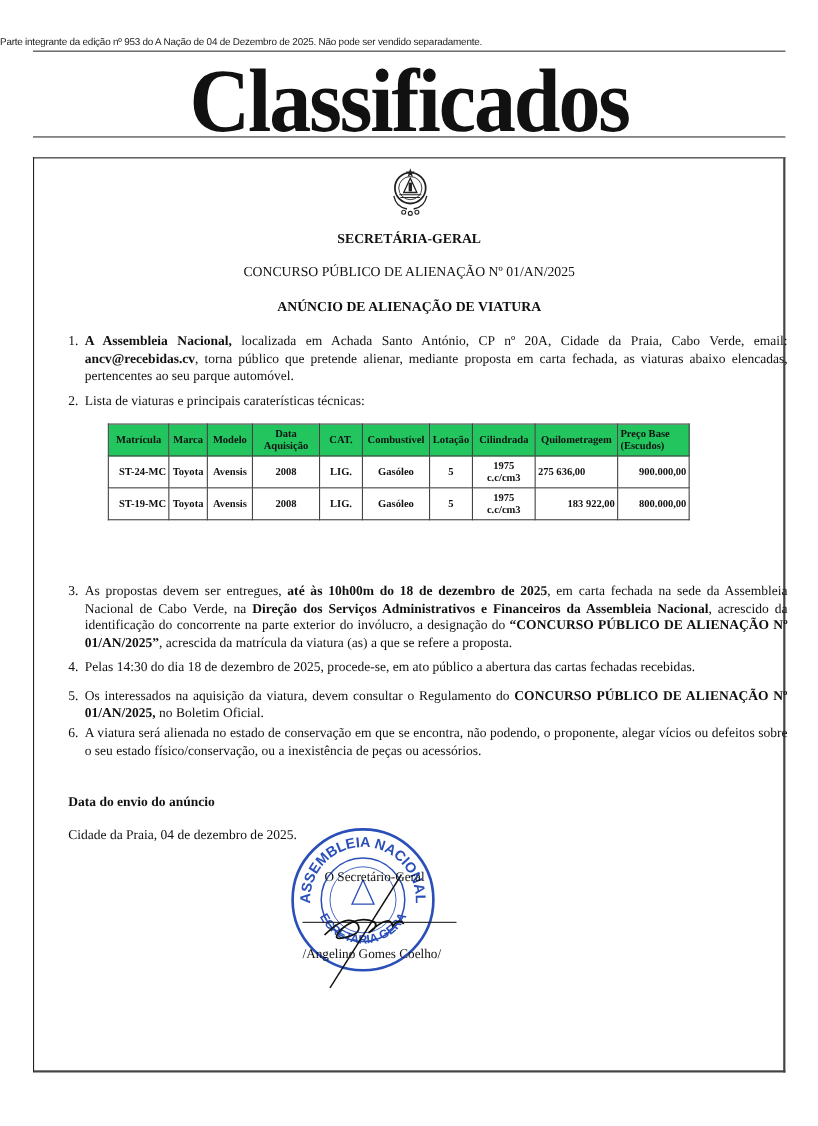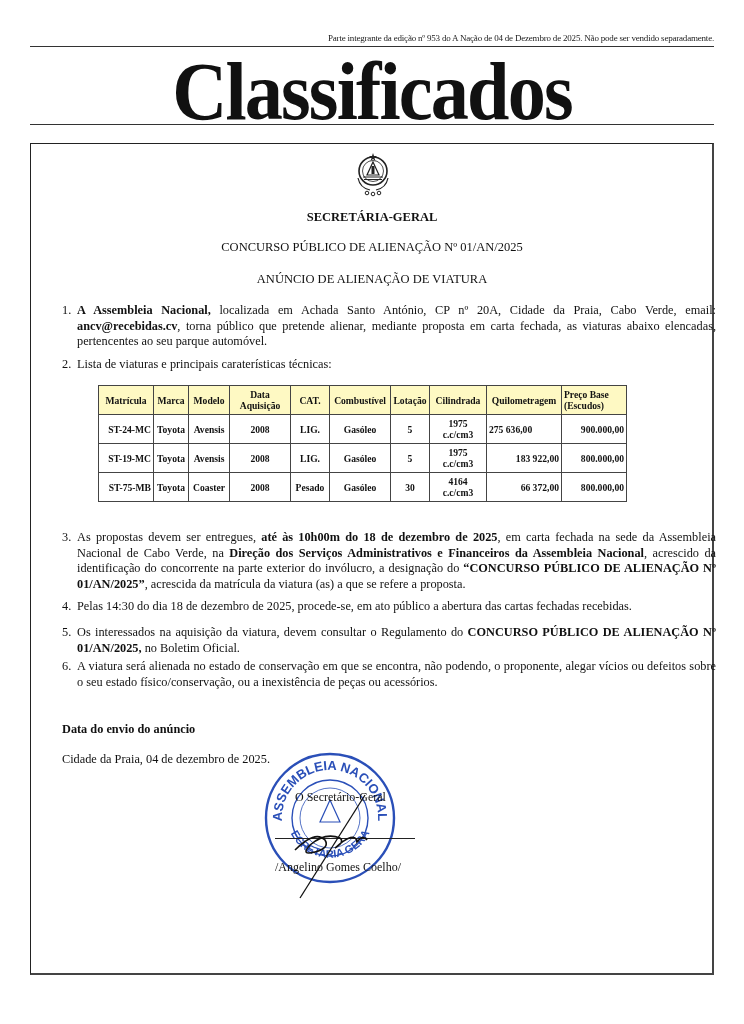--- a/index.html
+++ b/index.html
@@ -1,38 +1,38 @@
 <!DOCTYPE html>
 <html><head>
 <meta charset="utf-8">
 <style>
   html, body { margin:0; padding:0; background:#ffffff; }
   body { width:744px; height:1024px; position:relative; overflow:hidden; font-family:"Liberation Serif", serif; color:#111; }
-  .topnote { position:absolute; left:0; right:30px; top:33px; text-align:right; font-family:Liberation Serif, serif; font-size:9px; letter-spacing:-0.2px; color:#222; }
+  .topnote { position:absolute; left:0; right:30px; top:33px; text-align:left; font-family:Liberation Sans, sans-serif; font-size:9px; letter-spacing:-0.2px; color:#222; }
   .topline { position:absolute; left:30px; right:30px; top:46px; height:0; border-top:1.2px solid #333; }
   .masthead { position:absolute; left:0; right:0; top:42px; text-align:center; font-family:"Liberation Serif", serif; font-weight:bold; font-size:82px; letter-spacing:-2px; line-height:100px; color:#111; transform:scaleX(0.93); }
   .mastline { position:absolute; left:30px; right:30px; top:124px; border-top:1.2px solid #333; }
   .frame { position:absolute; left:30px; top:143px; width:684px; height:832px; border:1px solid #222; border-right:2px solid #444; border-bottom:2px solid #444; box-sizing:border-box; }
   .emblem { position:absolute; left:352px; top:152px; width:42px; height:46px; }
   .center { position:absolute; left:30px; width:684px; text-align:center; }
   .h-sec { top:210px; font-weight:bold; font-size:12.5px; }
   .h-conc { top:240px; font-size:12.5px;text-align:center; }
-  .h-anun { top:272px; font-weight:normal; font-size:12.5px; }
+  .h-anun { top:272px; font-weight:bold; font-size:12.5px; }
   .items { position:absolute; left:62px; width:654px; font-size:12.3px; line-height:15.6px; text-align:justify; }
   .item { position:relative; padding-left:15px; }
   .item .num { position:absolute; left:0; top:0; }
   .it1 { top:303px; }
   .it2 { top:357px; }
   .it3 { top:530px; }
   .it4 { top:599px; }
   .it5 { top:625px; }
   .it6 { top:659px; }
   table.vt { position:absolute; left:98px; top:385px; border-collapse:collapse; font-size:9.6px; font-weight:bold; font-family:"Liberation Serif", serif; }
   table.vt th, table.vt td { border:1px solid #444; padding:1px 2px; line-height:11px; }
-  table.vt th { background:#fef9c3; height:26px; text-align:center; }
+  table.vt th { background:#22c55e; height:26px; text-align:center; }
   table.vt td { height:26px; text-align:center; }
   table.vt td.l { text-align:right; }
   .sig-title { position:absolute; left:62px; top:722px; font-weight:bold; font-size:12.3px; }
   .sig-date { position:absolute; left:62px; top:752px; font-size:12.3px;text-align:center; }
   .stamp { position:absolute; left:260px; top:748px; width:140px; height:140px; }
   .sig-role { position:absolute; left:295px; top:790px; font-size:12px; }
   .sig-line { position:absolute; left:275px; top:838px; width:140px; border-top:1px solid #222; }
   .sig-name { position:absolute; left:275px; top:860px; font-size:12px; }
   .signature { position:absolute; left:285px; top:790px; width:110px; height:110px; }
 </style>
@@ -112,32 +112,20 @@
       <td>Toyota</td>
       <td>Avensis</td>
       <td>2008</td>
       <td>LIG.</td>
       <td>Gasóleo</td>
       <td>5</td>
       <td>1975 c.c/cm3</td>
       <td style="text-align:right">183 922,00</td>
       <td class="l">800.000,00</td>
     </tr>
-    <tr>
-      <td class="l">ST-75-MB</td>
-      <td>Toyota</td>
-      <td>Coaster</td>
-      <td>2008</td>
-      <td>Pesado</td>
-      <td>Gasóleo</td>
-      <td>30</td>
-      <td>4164 c.c/cm3</td>
-      <td style="text-align:right">66 372,00</td>
-      <td class="l">800.000,00</td>
-    </tr>
   </tbody>
 </table>
 
 <div class="items it3">
   <div class="item">
     <span class="num">3.</span>
     <span>As propostas devem ser entregues, </span><b>até às 10h00m do 18 de dezembro de 2025</b><span>, em carta fechada na sede da Assembleia Nacional de Cabo Verde, na </span><b>Direção dos Serviços Administrativos e Financeiros da Assembleia Nacional</b><span>, acrescido da identificação do concorrente na parte exterior do invólucro, a designação do </span><b>“CONCURSO PÚBLICO DE ALIENAÇÃO Nº 01/AN/2025”</b><span>, acrescida da matrícula da viatura (as) a que se refere a proposta.</span>
   </div>
 </div>
 

